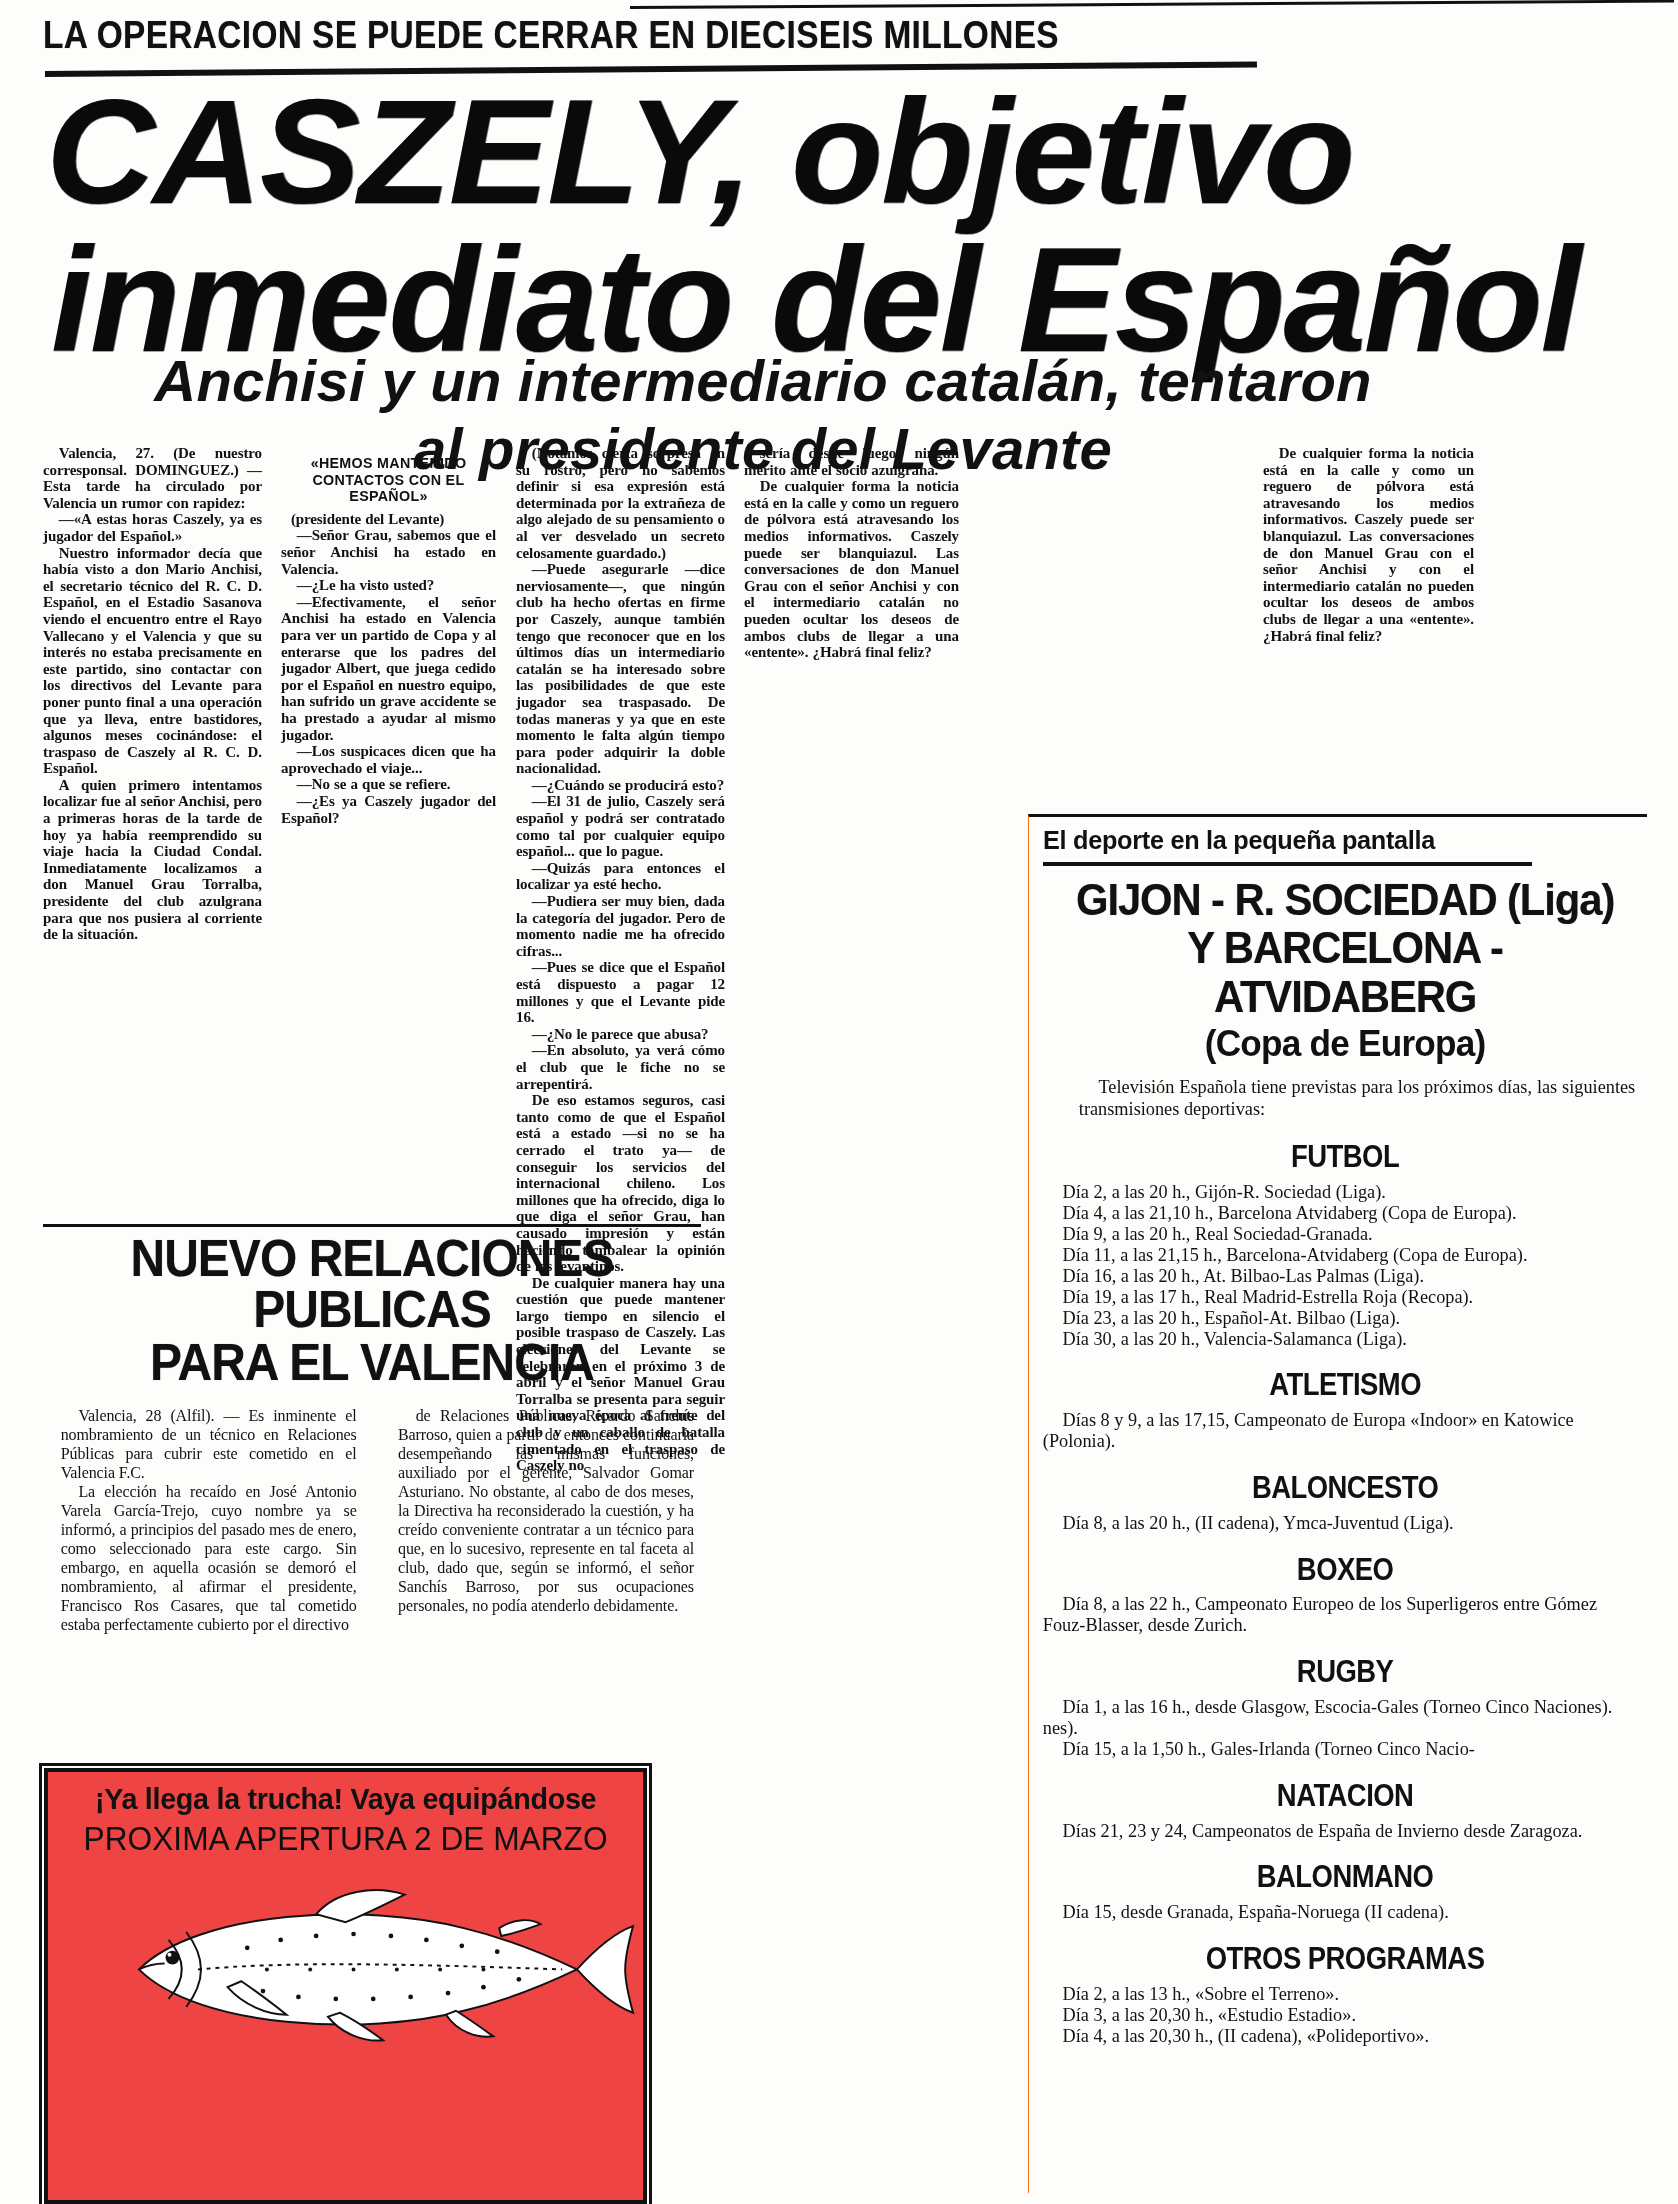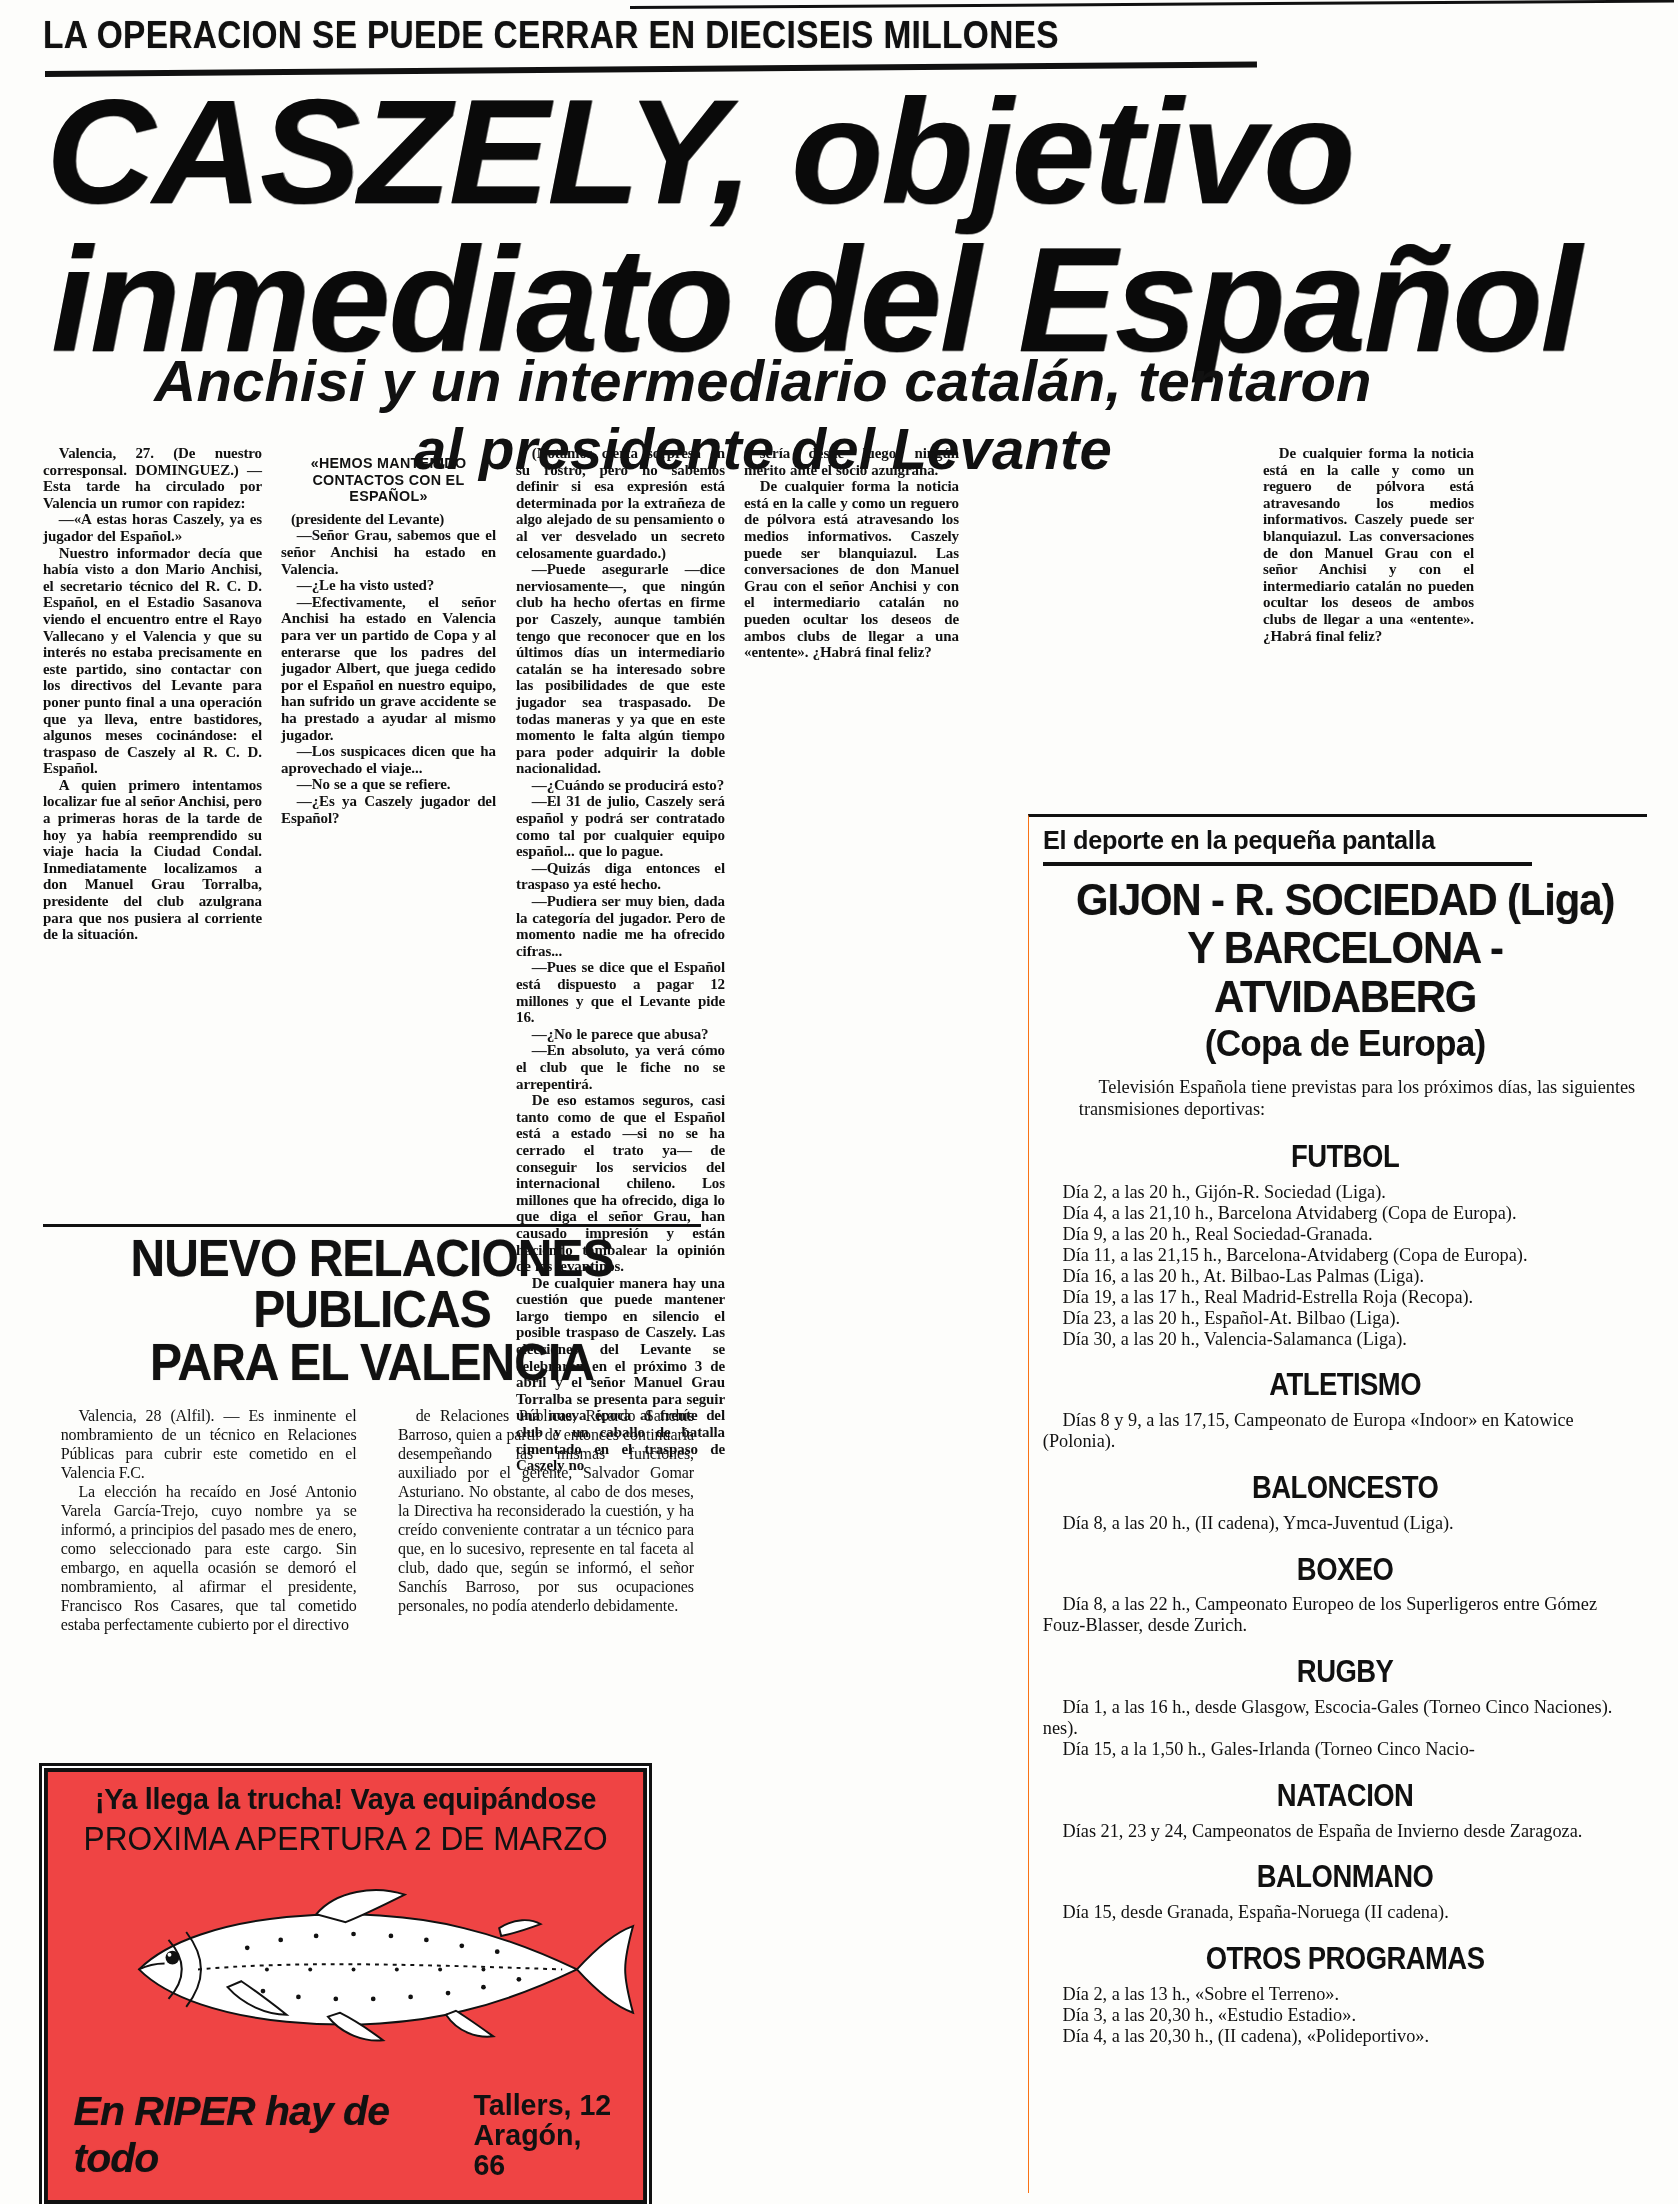--- a/index.html
+++ b/index.html
@@ -215,21 +215,21 @@
       <p class="body">—Los suspicaces dicen que ha aprovechado el viaje...</p>
       <p class="body">—No se a que se refiere.</p>
       <p class="body">—¿Es ya Caszely jugador del Español?</p>
     </div>
 
     <div class="col c3">
       <p class="body">(Notamos cierta sorpresa en su rostro, pero no sabemos definir si esa expresión está determinada por la extrañeza de algo alejado de su pensamiento o al ver desvelado un secreto celosamente guardado.)</p>
       <p class="body">—Puede asegurarle —dice nerviosamente—, que ningún club ha hecho ofertas en firme por Caszely, aunque también tengo que reconocer que en los últimos días un intermediario catalán se ha interesado sobre las posibilidades de que este jugador sea traspasado. De todas maneras y ya que en este momento le falta algún tiempo para poder adquirir la doble nacionalidad.</p>
       <p class="body">—¿Cuándo se producirá esto?</p>
       <p class="body">—El 31 de julio, Caszely será español y podrá ser contratado como tal por cualquier equipo español... que lo pague.</p>
-      <p class="body">—Quizás diga entonces el traspaso ya esté hecho.</p>
+      <p class="body">—Quizás para entonces el localizar ya esté hecho.</p>
       <p class="body">—Pudiera ser muy bien, dada la categoría del jugador. Pero de momento nadie me ha ofrecido cifras...</p>
       <p class="body">—Pues se dice que el Español está dispuesto a pagar 12 millones y que el Levante pide 16.</p>
       <p class="body">—¿No le parece que abusa?</p>
       <p class="body">—En absoluto, ya verá cómo el club que le fiche no se arrepentirá.</p>
       <p class="body">De eso estamos seguros, casi tanto como de que el Español está a estado —si no se ha cerrado el trato ya— de conseguir los servicios del internacional chileno. Los millones que ha ofrecido, diga lo que diga el señor Grau, han causado impresión y están haciendo tambalear la opinión de los levantinos.</p>
       <p class="body">De cualquier manera hay una cuestión que puede mantener largo tiempo en silencio el posible traspaso de Caszely. Las elecciones del Levante se celebrarán en el próximo 3 de abril y el señor Manuel Grau Torralba se presenta para seguir una nueva época al frente del club y un caballo de batalla cimentado en el traspaso de Caszely no</p>
     </div>
 
     <div class="col c4">
       <p class="body">sería desde luego ningún mérito ante el socio azulgrana.</p>
@@ -314,27 +314,20 @@
             <circle cx="456" cy="110" r="2.4"></circle>
           <circle cx="200" cy="100" r="2"></circle>
             <circle cx="244" cy="100" r="2"></circle>
           <circle cx="288" cy="100" r="2"></circle>
             <circle cx="332" cy="100" r="2"></circle>
           <circle cx="376" cy="100" r="2"></circle>
             <circle cx="420" cy="100" r="2"></circle>
         </g>
       </svg>
 
-      <div class="ad-bottom">
-        <div class="ad-riper">En RIPER hay de todo</div>
-        <div class="ad-addr">
-          <div>Tallers, 12</div>
-          <div>Aragón, 66</div>
-        </div>
-      </div>
     </div>
   </div>
 
   <div class="tvbox">
     <div class="tv-kicker">El deporte en la pequeña pantalla</div>
     <div class="tv-rule"></div>
 
     <div class="tv-title">
       <span>GIJON - R. SOCIEDAD (Liga)</span>
       <span class="l2">Y BARCELONA - ATVIDABERG</span>

